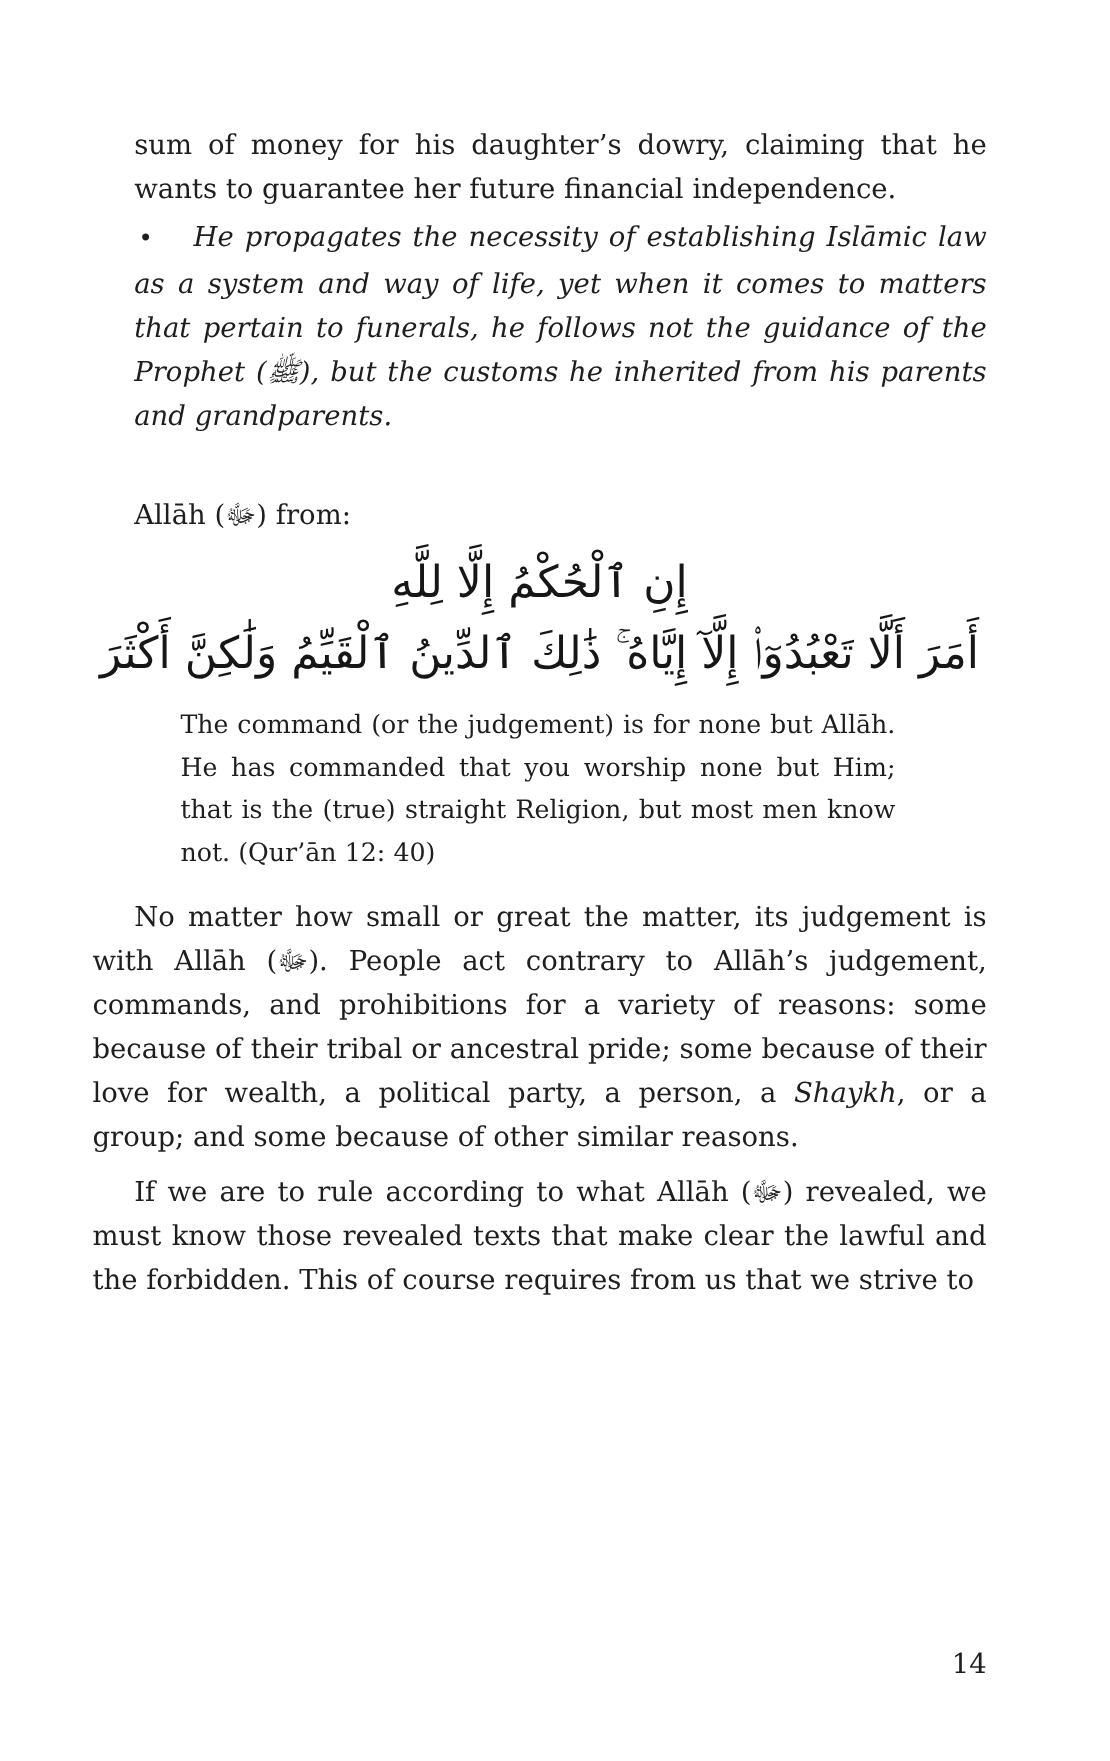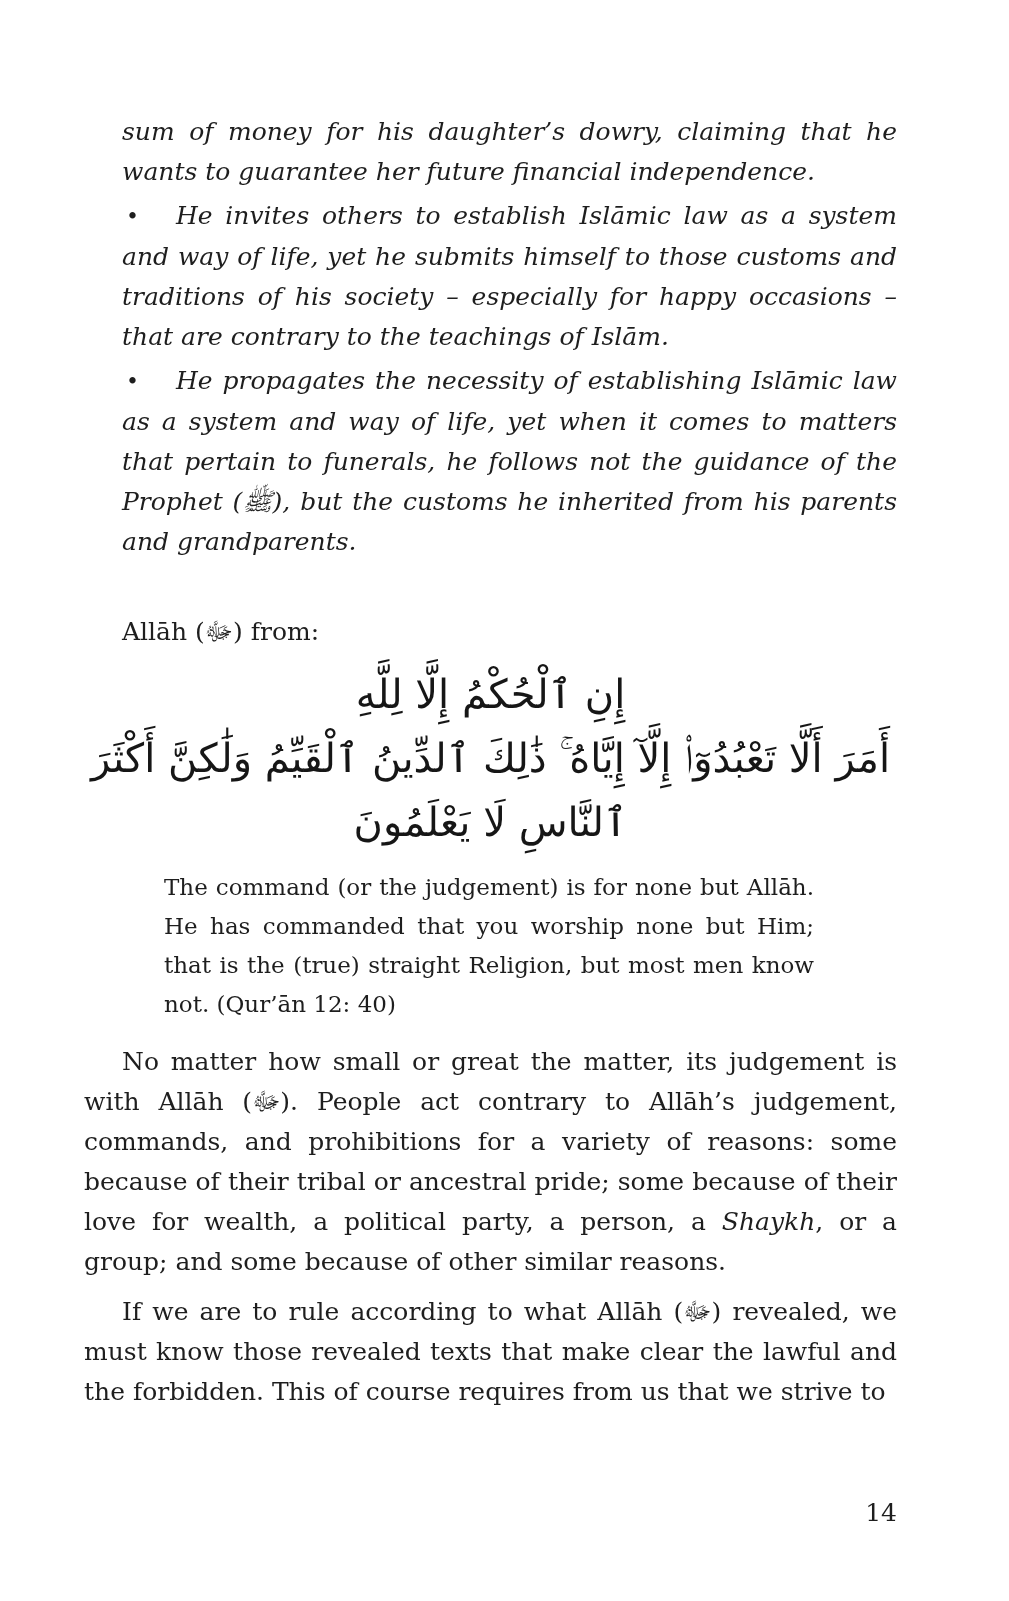--- a/index.html
+++ b/index.html
@@ -14,21 +14,21 @@
     position: relative;
     width: 1009px; height: 1601px;
     box-sizing: border-box;
     padding: 112px 112px 0 84px;
     background: #ffffff;
   }
   .body-text { font-size: 25px; line-height: 40px; text-align: justify; }
 
   
   .island { margin-left: 38px; }
-  .cont-para { font-style: italic; margin: 0; }
+  .cont-para { margin: 0; }
   .bullet-para { font-style: italic; margin: 4px 0 0 0; }
   .bullet-marker {
     display: inline-block;
     width: 54px;
     padding-left: 4px;
     box-sizing: border-box;
     font-style: normal;
     font-size: 22px;
   }
 
@@ -67,33 +67,31 @@
 </style>
 </head>
 <body>
 
 <div class="page">
 
   <div class="island body-text">
 
     <p class="cont-para">sum of money for his daughter’s dowry, claiming that he wants to guarantee her future financial independence.</p>
 
-    <p class="bullet-para"><span class="bullet-marker">•</span><span>He invites others to establish Islāmic law as a system and way of life, yet he submits himself to those customs and traditions of his society – especially for happy occasions – that are contrary to the teachings of Islām.</span></p>
 
     <p class="bullet-para"><span class="bullet-marker">•</span><span>He propagates the necessity of establishing Islāmic law as a system and way of life, yet when it comes to matters that pertain to funerals, he follows not the guidance of the Prophet (ﷺ), but the customs he inherited from his parents and grandparents.</span></p>
 
 
   </div>
 
   <p class="said-line body-text">Allāh (ﷻ) from:</p>
 
   <div class="arabic-block">
     <div>إِنِ ٱلْحُكْمُ إِلَّا لِلَّهِ</div>
     <div>أَمَرَ أَلَّا تَعْبُدُوٓا۟ إِلَّآ إِيَّاهُ ۚ ذَٰلِكَ ٱلدِّينُ ٱلْقَيِّمُ وَلَٰكِنَّ أَكْثَرَ</div>
-    <div>ٱلنَّاسِ لَا يَعْلَمُونَ</div>
   </div>
 
   <p class="translation">The command (or the judgement) is for none but Allāh. He has commanded that you worship none but Him; that is the (true) straight Religion, but most men know not. (Qur’ān 12: 40)</p>
 
   <p class="para body-text"><span>No matter how small or great the matter, its judgement is with Allāh (ﷻ). People act contrary to Allāh’s judgement, commands, and prohibitions for a variety of reasons: some because of their tribal or ancestral pride; some because of their love for wealth, a political party, a person, a </span><span class="ital">Shaykh</span><span>, or a group; and some because of other similar reasons.</span></p>
 
   <p class="para tight body-text">If we are to rule according to what Allāh (ﷻ) revealed, we must know those revealed texts that make clear the lawful and the forbidden. This of course requires from us that we strive to</p>
 
   <div class="page-number">14</div>
 

